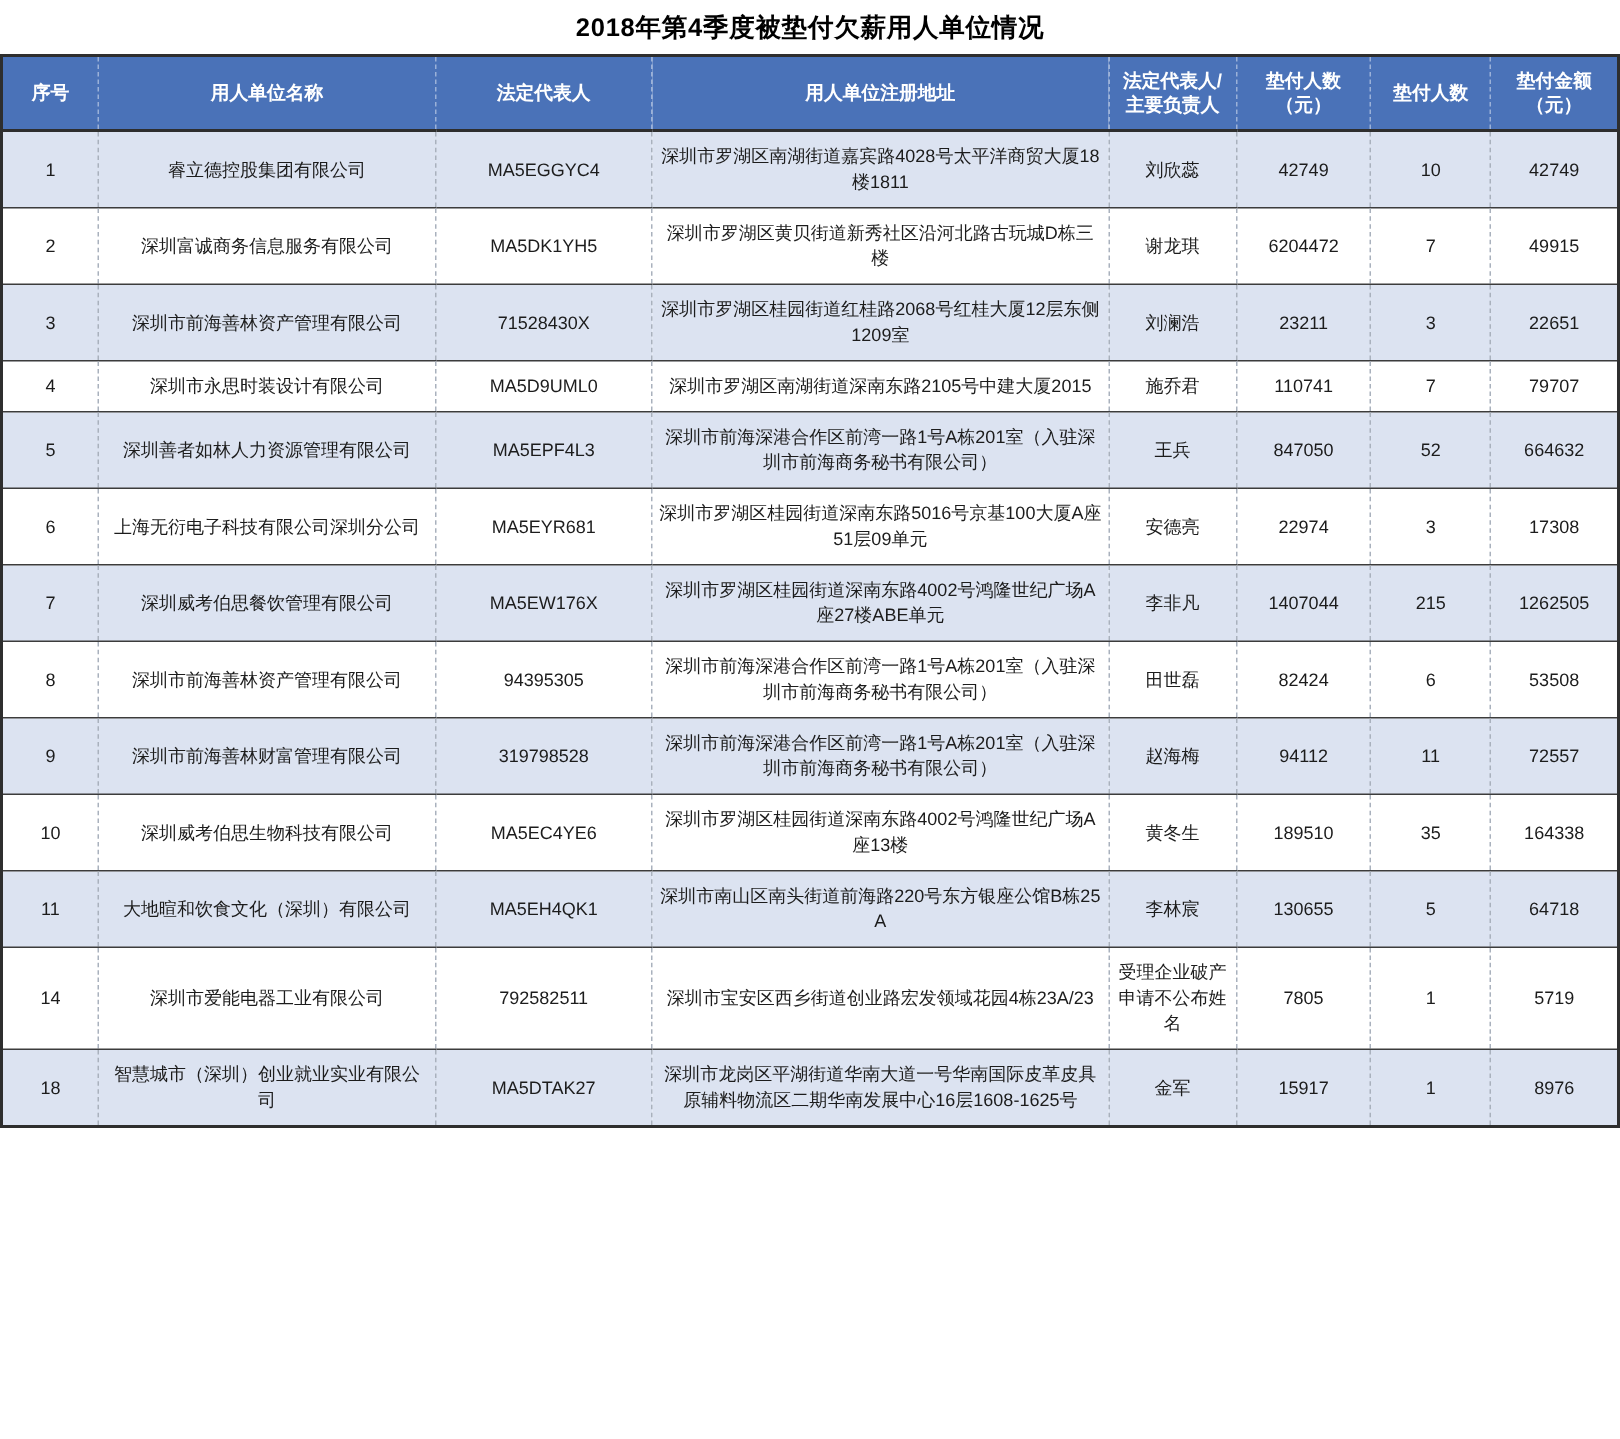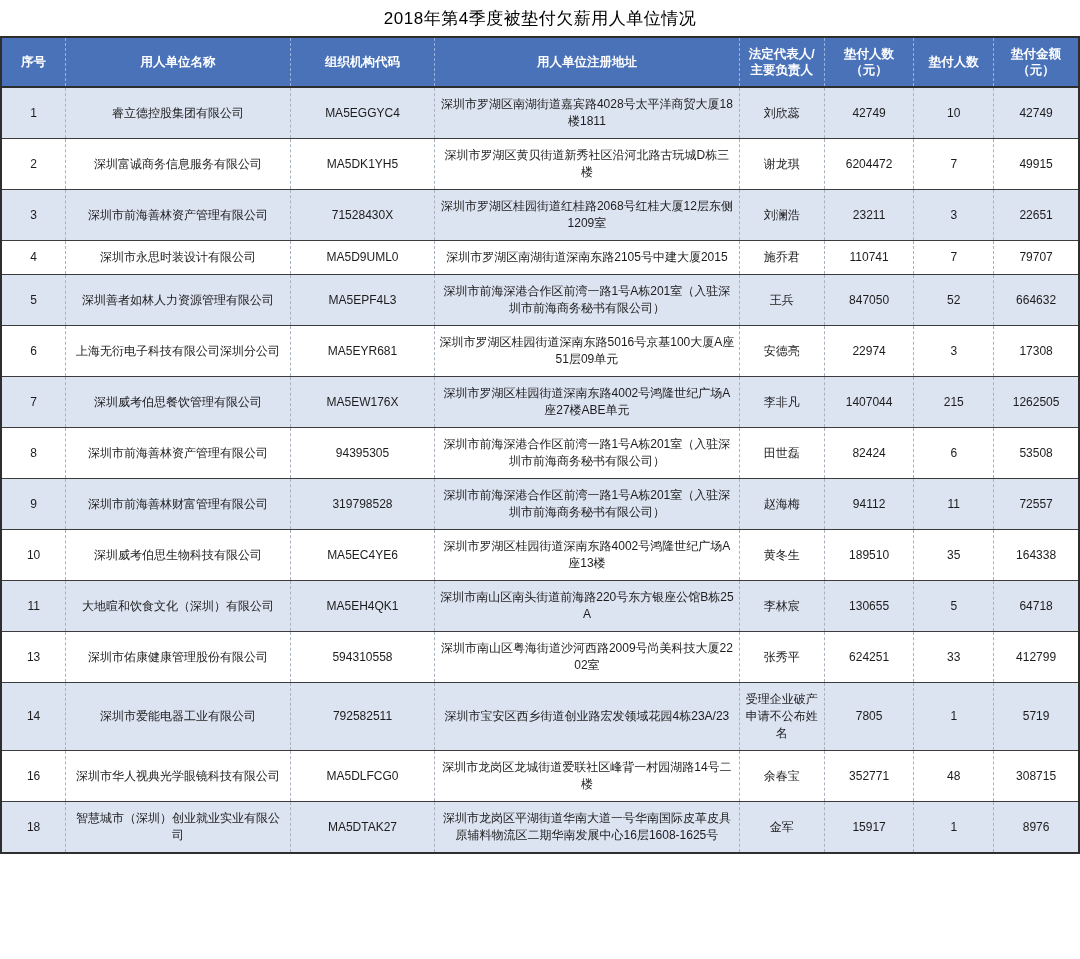--- a/index.html
+++ b/index.html
@@ -6,21 +6,21 @@
   html, body {
     width: 1080px;
     background: #ffffff;
     font-family: "Liberation Sans", "DejaVu Sans", sans-serif;
     color: #1c1c1c;
   }
   .page { width: 1080px; min-height: 959px; background: #fff; }
   .title {
     text-align: center;
     font-size: 17px;
-    font-weight: normal;
+    font-weight: bold;
     color: #000;
     padding: 7px 0 6px 0;
     letter-spacing: 0.5px;
   }
   table.main {
     width: 1080px;
     border-collapse: collapse;
     table-layout: fixed;
     border: 2px solid #2e2e2e;
   }
@@ -76,21 +76,21 @@
         <col class="c-addr">
       <col class="c-rep">
         <col class="c-owed">
         <col class="c-people">
         <col class="c-paid">
     </colgroup>
     <thead>
       <tr>
         <th>序号</th>
         <th>用人单位名称</th>
-        <th>组织机构代码</th>
+        <th>法定代表人</th>
         <th>用人单位注册地址</th>
         <th>法定代表人/
 主要负责人</th>
         <th>垫付人数
 （元）</th>
         <th>垫付人数</th>
         <th>垫付金额
 （元）</th>
       </tr>
     </thead>
@@ -199,50 +199,30 @@
     <td class="num">11</td>
     <td>大地暄和饮食文化（深圳）有限公司</td>
     <td class="num">MA5EH4QK1</td>
     <td>深圳市南山区南头街道前海路220号东方银座公馆B栋25A</td>
     <td>李林宸</td>
     <td class="num">130655</td>
     <td class="num">5</td>
     <td class="num">64718</td>
   </tr>
         <tr>
-    <td class="num">13</td>
-    <td>深圳市佑康健康管理股份有限公司</td>
-    <td class="num">594310558</td>
-    <td>深圳市南山区粤海街道沙河西路2009号尚美科技大厦2202室</td>
-    <td>张秀平</td>
-    <td class="num">624251</td>
-    <td class="num">33</td>
-    <td class="num">412799</td>
-  </tr>
-        <tr>
     <td class="num">14</td>
     <td>深圳市爱能电器工业有限公司</td>
     <td class="num">792582511</td>
     <td>深圳市宝安区西乡街道创业路宏发领域花园4栋23A/23</td>
     <td>受理企业破产申请不公布姓名</td>
     <td class="num">7805</td>
     <td class="num">1</td>
     <td class="num">5719</td>
   </tr>
         <tr>
-    <td class="num">16</td>
-    <td>深圳市华人视典光学眼镜科技有限公司</td>
-    <td class="num">MA5DLFCG0</td>
-    <td>深圳市龙岗区龙城街道爱联社区峰背一村园湖路14号二楼</td>
-    <td>余春宝</td>
-    <td class="num">352771</td>
-    <td class="num">48</td>
-    <td class="num">308715</td>
-  </tr>
-        <tr>
     <td class="num">18</td>
     <td>智慧城市（深圳）创业就业实业有限公司</td>
     <td class="num">MA5DTAK27</td>
     <td>深圳市龙岗区平湖街道华南大道一号华南国际皮革皮具原辅料物流区二期华南发展中心16层1608-1625号</td>
     <td>金军</td>
     <td class="num">15917</td>
     <td class="num">1</td>
     <td class="num">8976</td>
   </tr>
       </tbody>

